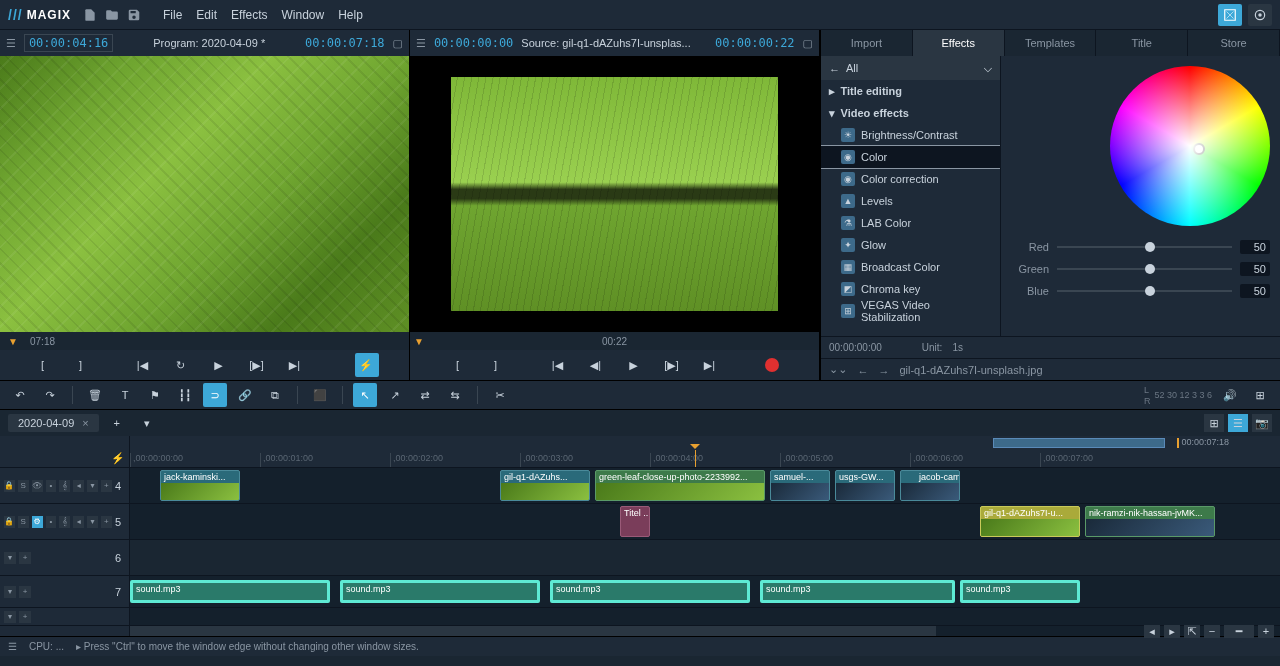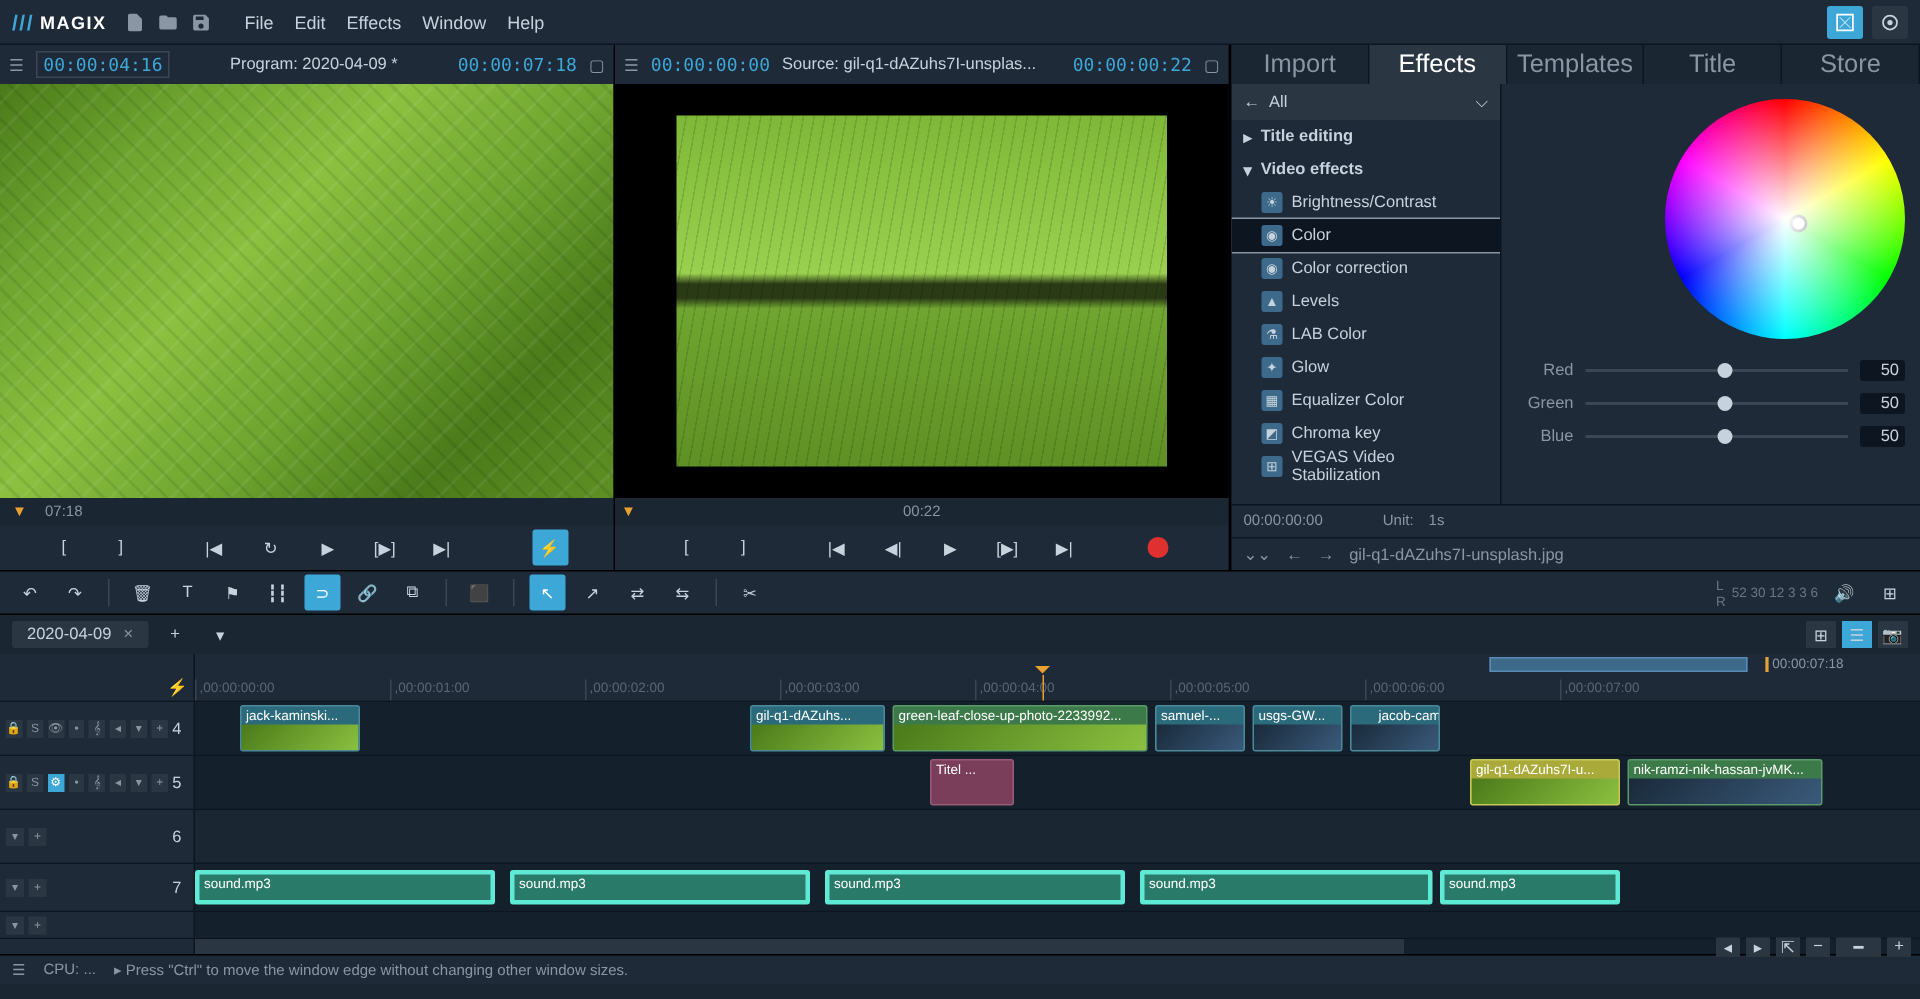--- a/index.html
+++ b/index.html
@@ -28,21 +28,21 @@
 .leaf2::before { content: ""; position: absolute; inset: 0; background: repeating-linear-gradient(100deg, transparent 0 6px, rgba(0,0,0,0.12) 6px 7px); }
 .mon-ruler { height: 18px; background: #1a2632; display: flex; align-items: center; padding: 0 10px; font-size: 10px; color: #8a96a3; position: relative; }
 .mon-ruler .mark { position: absolute; left: 8px; color: #e8a030; }
 .mon-transport { height: 30px; background: #1e2a38; display: flex; align-items: center; justify-content: center; gap: 14px; }
 .tr-btn { width: 24px; height: 24px; display: flex; align-items: center; justify-content: center; color: #c8d2dc; cursor: pointer; }
 .tr-btn.blue { background: #3da8d8; color: #fff; border-radius: 2px; }
 .rec-dot { width: 14px; height: 14px; background: #e03030; border-radius: 50%; }
 
 .sidepanel { width: 460px; background: #1e2a38; display: flex; flex-direction: column; border-left: 1px solid #000; }
 .sp-tabs { height: 26px; display: flex; background: #1a2632; }
-.sp-tab { flex: 1; display: flex; align-items: center; justify-content: center; cursor: pointer; font-size: 17px; color: #8a96a3; border-right: 1px solid #0d1520; }
+.sp-tab { flex: 1; display: flex; align-items: center; justify-content: center; cursor: pointer; font-size: 11px; color: #8a96a3; border-right: 1px solid #0d1520; }
 .sp-tab.active { background: #2a3642; color: #fff; }
 .sp-body { flex: 1; display: flex; overflow: hidden; }
 .sp-tree { width: 180px; background: #1e2a38; overflow-y: auto; border-right: 1px solid #0d1520; }
 .sp-crumb { height: 24px; display: flex; align-items: center; padding: 0 8px; gap: 6px; color: #c8d2dc; background: #2a3642; }
 .sp-item { height: 22px; display: flex; align-items: center; padding: 0 8px 0 20px; gap: 6px; cursor: pointer; font-size: 11px; }
 .sp-item.cat { font-weight: 600; padding-left: 8px; }
 .sp-item.selected { background: #0d1520; outline: 1px solid #8a96a3; }
 .sp-icon { width: 14px; height: 14px; background: #3d6a8a; border-radius: 2px; display: flex; align-items: center; justify-content: center; font-size: 9px; }
 .sp-color { flex: 1; display: flex; flex-direction: column; align-items: flex-end; padding: 10px; }
 .color-wheel { width: 160px; height: 160px; border-radius: 50%; background: conic-gradient(red, yellow, lime, cyan, blue, magenta, red); position: relative; margin-bottom: 14px; }
@@ -255,21 +255,21 @@
         <div class="sp-item">
             <span class="sp-icon">⚗</span>
             <span>LAB Color</span>
           </div>
         <div class="sp-item">
             <span class="sp-icon">✦</span>
             <span>Glow</span>
           </div>
         <div class="sp-item">
             <span class="sp-icon">▦</span>
-            <span>Equalizer Color</span>
+            <span>Broadcast Color</span>
           </div>
         <div class="sp-item">
             <span class="sp-icon">◩</span>
             <span>Chroma key</span>
           </div>
         <div class="sp-item">
             <span class="sp-icon">⊞</span>
             <span>VEGAS Video Stabilization</span>
           </div>
       </div>
@@ -411,21 +411,21 @@
       <span class="th-btn">S</span>
       <span class="th-btn on">⚙</span>
       <span class="th-btn">•</span>
       <span class="th-btn">𝄞</span>
       <span class="th-btn">◂</span>
       <span class="th-btn">▾</span>
       <span class="th-btn">+</span>
       <span class="track-num">5</span>
     </div>
     <div class="track-body" id="track5">
-        <div class="clip magenta" style="left: 490px; width: 56px;">Titel ...</div>
+        <div class="clip magenta" style="left: 490px; width: 30px;">Titel ...</div>
         <div class="clip yellow" style="left: 850px; width: 100px;">gil-q1-dAZuhs7I-u...<div class="thumb leaf-thumb"></div></div>
         <div class="clip green" style="left: 955px; width: 130px;">nik-ramzi-nik-hassan-jvMK...<div class="thumb dark-thumb"></div></div>
       </div>
   </div>
   <div class="tl-track tall">
     <div class="track-header">
       <span class="th-btn">▾</span>
       <span class="th-btn">+</span>
       <span class="track-num">6</span>
     </div>

